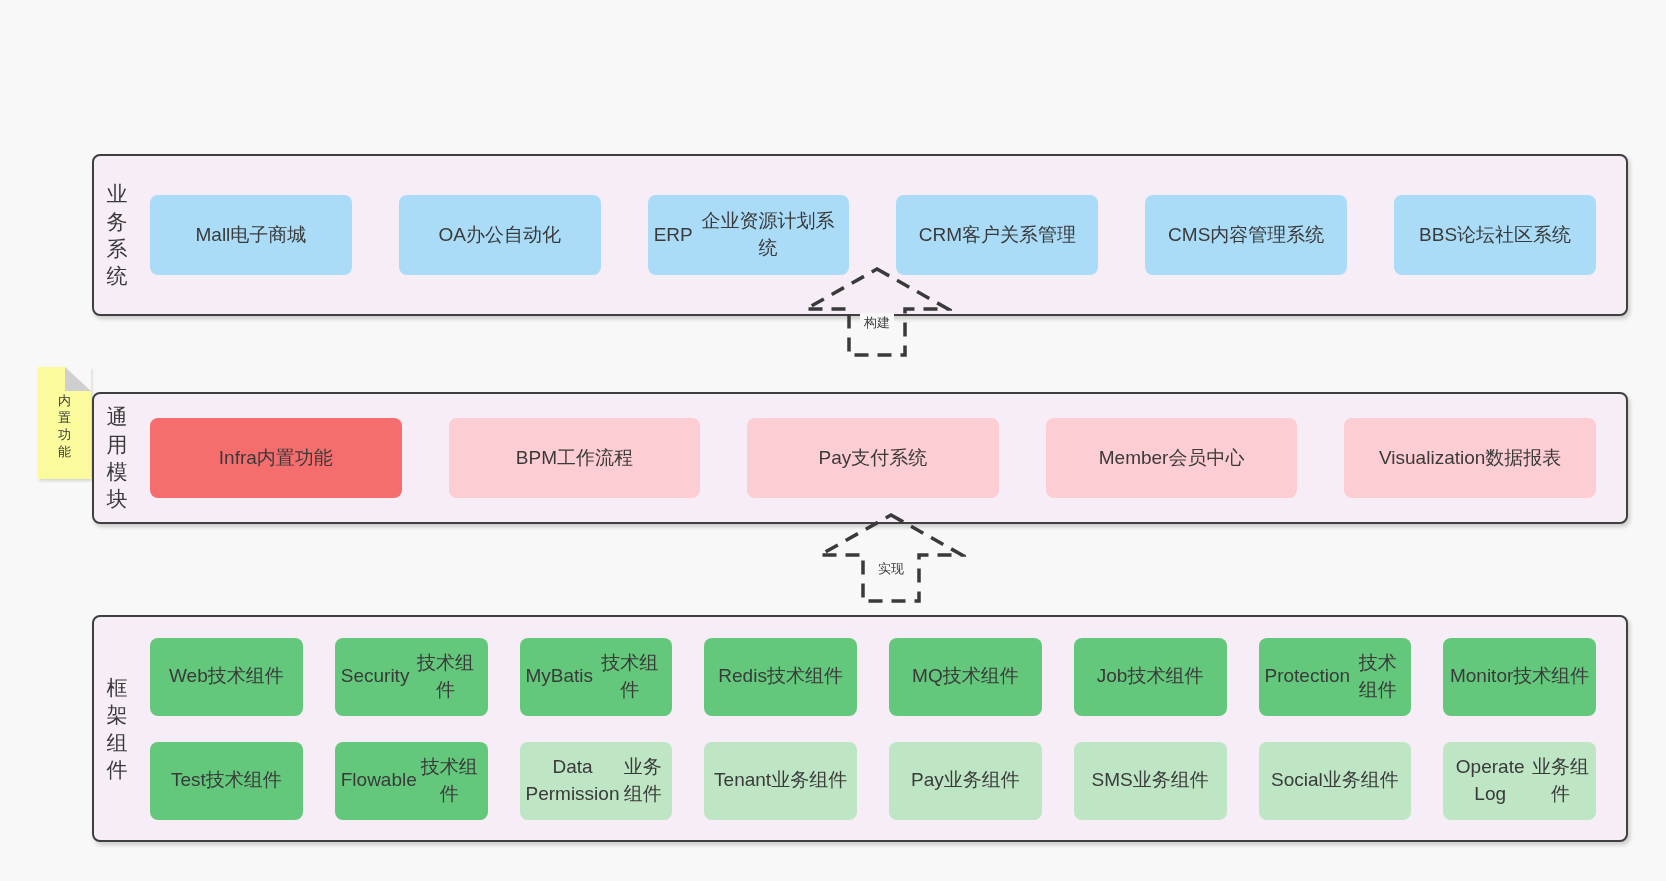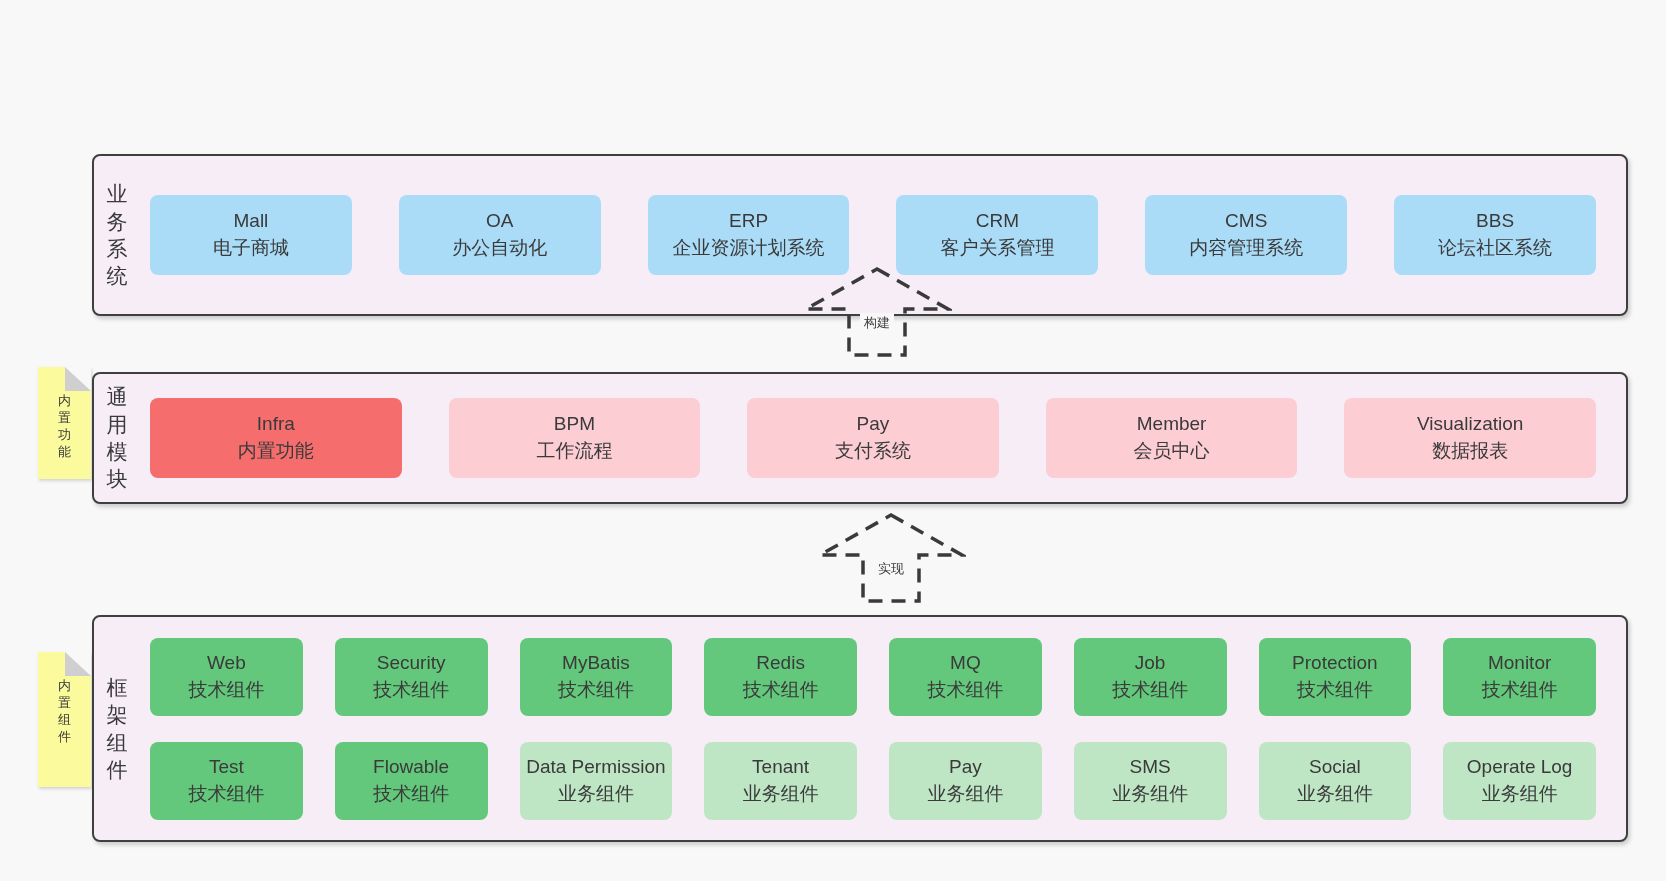--- a/index.html
+++ b/index.html
@@ -26,21 +26,21 @@
     width: 1536px;
     background: var(--section_bg, #f7edf7);
     border: 2px solid var(--section_border, #3f3f3f);
     border-radius: 8px;
     box-shadow: 2px 3px 4px rgba(0,0,0,0.18);
     display: flex;
     align-items: center;
     padding: 0 30px 0 12px;
   }
   #panel-business  { top: 106px; height: 162px; margin-top: 48px; }
-  #panel-modules   { top: 372px; height: 132px; }
+  #panel-modules   { top: 392px; height: 132px; }
   #panel-framework { top: 615px; height: 227px; }
 
   .v-label {
     width: 22px;
     margin-right: 22px;
     font-size: 21px;
     line-height: 1.3;
     text-align: center;
     word-break: break-all;
     color: var(--text, #3a3a3a);
@@ -55,21 +55,20 @@
     gap: 26px;
   }
   .row { display: flex; align-items: stretch; }
   .row-6 { gap: 47px; }
   .row-8 { gap: 32px; }
 
   .box {
     flex: 1;
     border-radius: 8px;
     display: flex;
-    flex-direction: column;
     justify-content: center;
     align-items: center;
     text-align: center;
     font-size: 19px;
     line-height: 1.4;
     padding: 5px 6px;
     color: var(--text, #3a3a3a);
   }
   .row-6 .box { min-height: 80px; }
   .row-8 .box { min-height: 78px; }
@@ -132,23 +131,20 @@
   }
 </style>
 </head>
 <body>
 
 <div class="canvas">
 
   <div class="sticky" id="sticky-modules">
     <span class="v-text">内置功能</span>
   </div>
-  <div class="sticky" id="sticky-framework">
-    <span class="v-text">内置组件</span>
-  </div>
 
   <section class="panel" id="panel-business">
     <div class="v-label">业务系统</div>
     <div class="rows">
         <div class="row row-6">
           <div class="box c-blue">
             <span class="box-en">Mall</span>
             <span class="box-zh">电子商城</span>
           </div>
           <div class="box c-blue">

